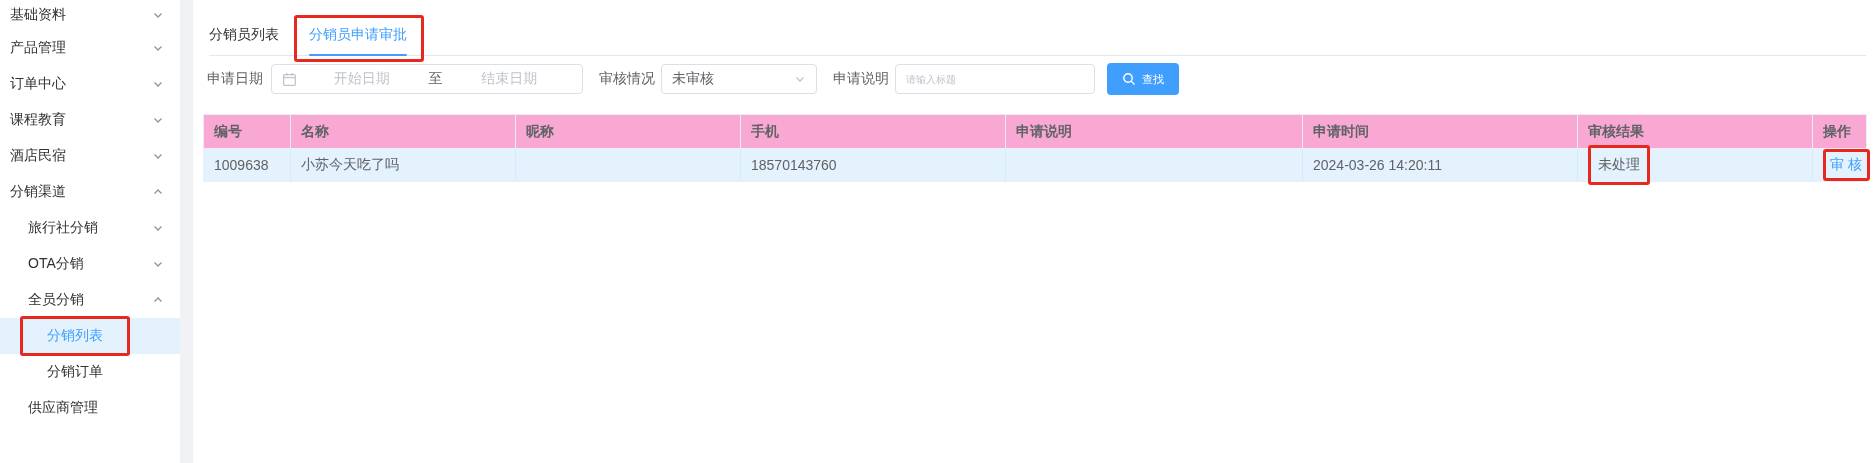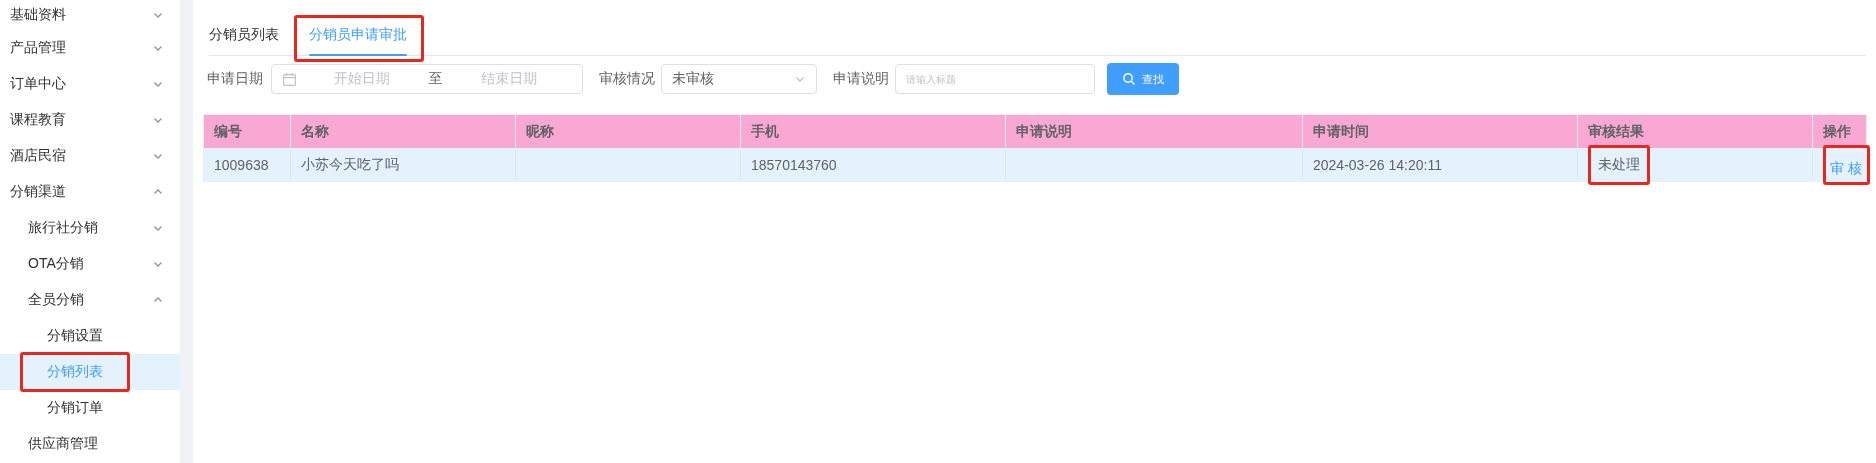--- a/index.html
+++ b/index.html
@@ -66,21 +66,21 @@
      border-bottom:1px solid var(--tborder);border-right:1px solid #d9e9f6;overflow:visible;}
   td:first-child{border-left:1px solid var(--tborder);}
   td:last-child{border-right:1px solid var(--tborder);}
   .action-link{color:var(--accent);letter-spacing:4px;text-decoration:none;cursor:pointer;white-space:nowrap;}
   
   .red-annotation{position:absolute;border:3px solid var(--anno);border-radius:3px;pointer-events:none;z-index:5;}
   .side-anno{left:20px;right:50px;top:-2px;bottom:-2px;}
   .tab-anno{left:-15px;right:-17px;top:1px;bottom:-7px;}
   .red-outline{border:3px solid var(--anno);border-radius:3px;display:inline-block;position:relative;z-index:4;background:transparent;}
   .result-box{padding:8px 7px;margin:-8px 0;}
-  .action-box{padding:12px 1px 4px 4px;margin:-4px 0;}
+  .action-box{padding:4px 1px 4px 4px;margin:-4px 0;}
 </style>
 </head>
 <body>
 
 <aside class="sidebar">
   <nav>
       <div class="side-item lvl1">
         <span class="side-label">基础资料</span>
         <span class="chev">
           <svg width="12" height="12" viewBox="0 0 12 12">
@@ -144,23 +144,20 @@
           </svg>
         </span>
       </div>
       <div class="side-item lvl2">
         <span class="side-label">全员分销</span>
         <span class="chev">
           <svg width="12" height="12" viewBox="0 0 12 12">
             <path d="M2.5 7.5 L6 4 L9.5 7.5" fill="none" stroke="#909399" stroke-width="1.3"></path>
           </svg>
         </span>
-      </div>
-      <div class="side-item lvl3">
-        <span class="side-label">分销设置</span>
       </div>
       <div class="side-item lvl3 active">
         <span class="side-label">分销列表</span>
         <div class="red-annotation side-anno"></div>
       </div>
       <div class="side-item lvl3">
         <span class="side-label">分销订单</span>
       </div>
       <div class="side-item lvl2">
         <span class="side-label">供应商管理</span>

